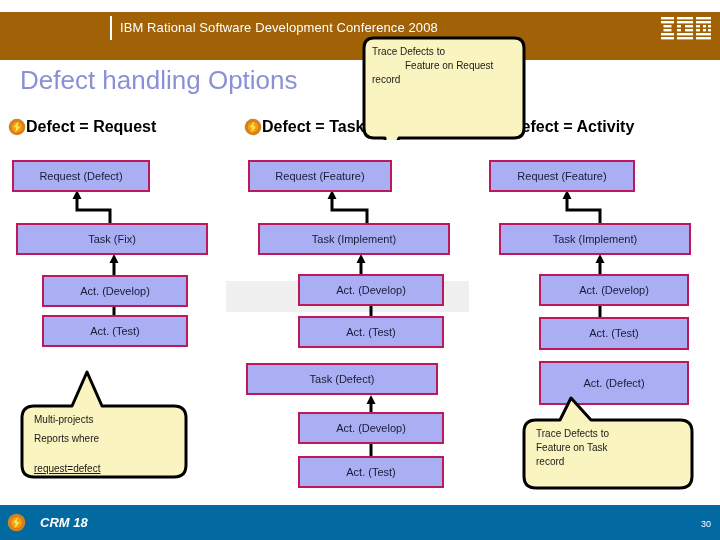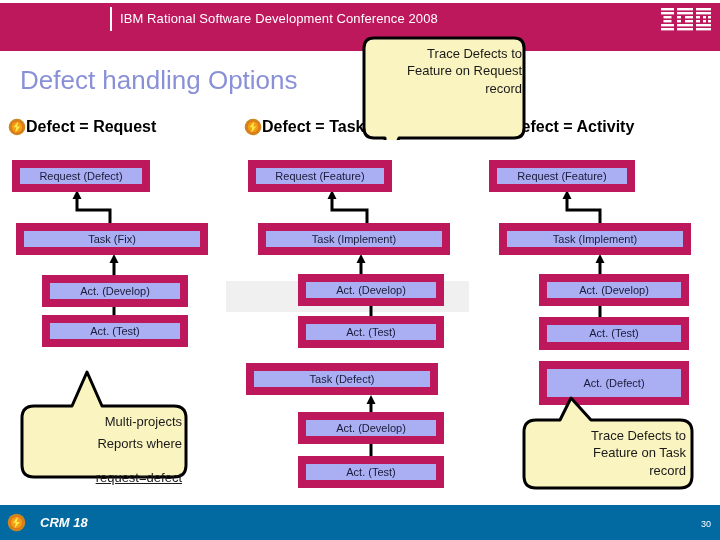--- a/index.html
+++ b/index.html
@@ -6,22 +6,22 @@
   html, body {
     width:720px; height:540px;
     font-family:"Liberation Sans", sans-serif;
     background:#ffffff;
     overflow:hidden;
   }
   .slide { position:relative; width:720px; height:540px; background:#fff; }
 
   
   .hdr {
-    position:absolute; left:0; top:3px; width:720px; height:48px;
-    background:#be185d;
+    position:absolute; left:0; top:12px; width:720px; height:48px;
+    background:#a16207;
   }
   .hdr-sep {
     position:absolute; left:110px; top:4px; width:2px; height:24px;
     background:#ffffff;
   }
   .hdr-title {
     position:absolute; left:120px; top:8px;
     font-size:13px; color:#ffffff; letter-spacing:.1px; white-space:nowrap;
   }
   .ibm-logo {
@@ -42,40 +42,40 @@
   .ch1 { left:8px;   top:118px; }
   .ch2 { left:244px; top:118px; }
   .ch3 { left:492px; top:118px; }
 
   .bolt { width:18px; height:18px; flex:0 0 18px; display:block; }
 
   
   .box {
     position:absolute;
     background:#A9AFF2;
-    border:8px solid #be185d;
+    border:2px solid #be185d;
     display:flex; align-items:center; justify-content:center;
     font-size:11px; color:#1a1a3a; text-align:center;
     line-height:1.1;
   }
 
   
   .conn { position:absolute; overflow:visible; }
 
   
   .grey-band {
     position:absolute; left:226px; top:281px; width:243px; height:31px;
     background:#F0F0F0;
   }
 
   
   .callout { position:absolute; }
   .callout svg { display:block; }
   .callout .ctext {
-    position:absolute; color:#1a1a1a; font-size:13px; line-height:1.18;text-align:right;
+    position:absolute; color:#1a1a1a; font-size:10px; line-height:1.18;
   }
   .ctext p { margin:0; }
   .ctext p + p { margin-top:7px; }
 
   
   .ftr {
     position:absolute; left:0; bottom:0; width:720px; height:35px;
     background:#0369a1;
   }
   .ftr-bolt { position:absolute; left:7px; top:8px; width:19px; height:19px; }

